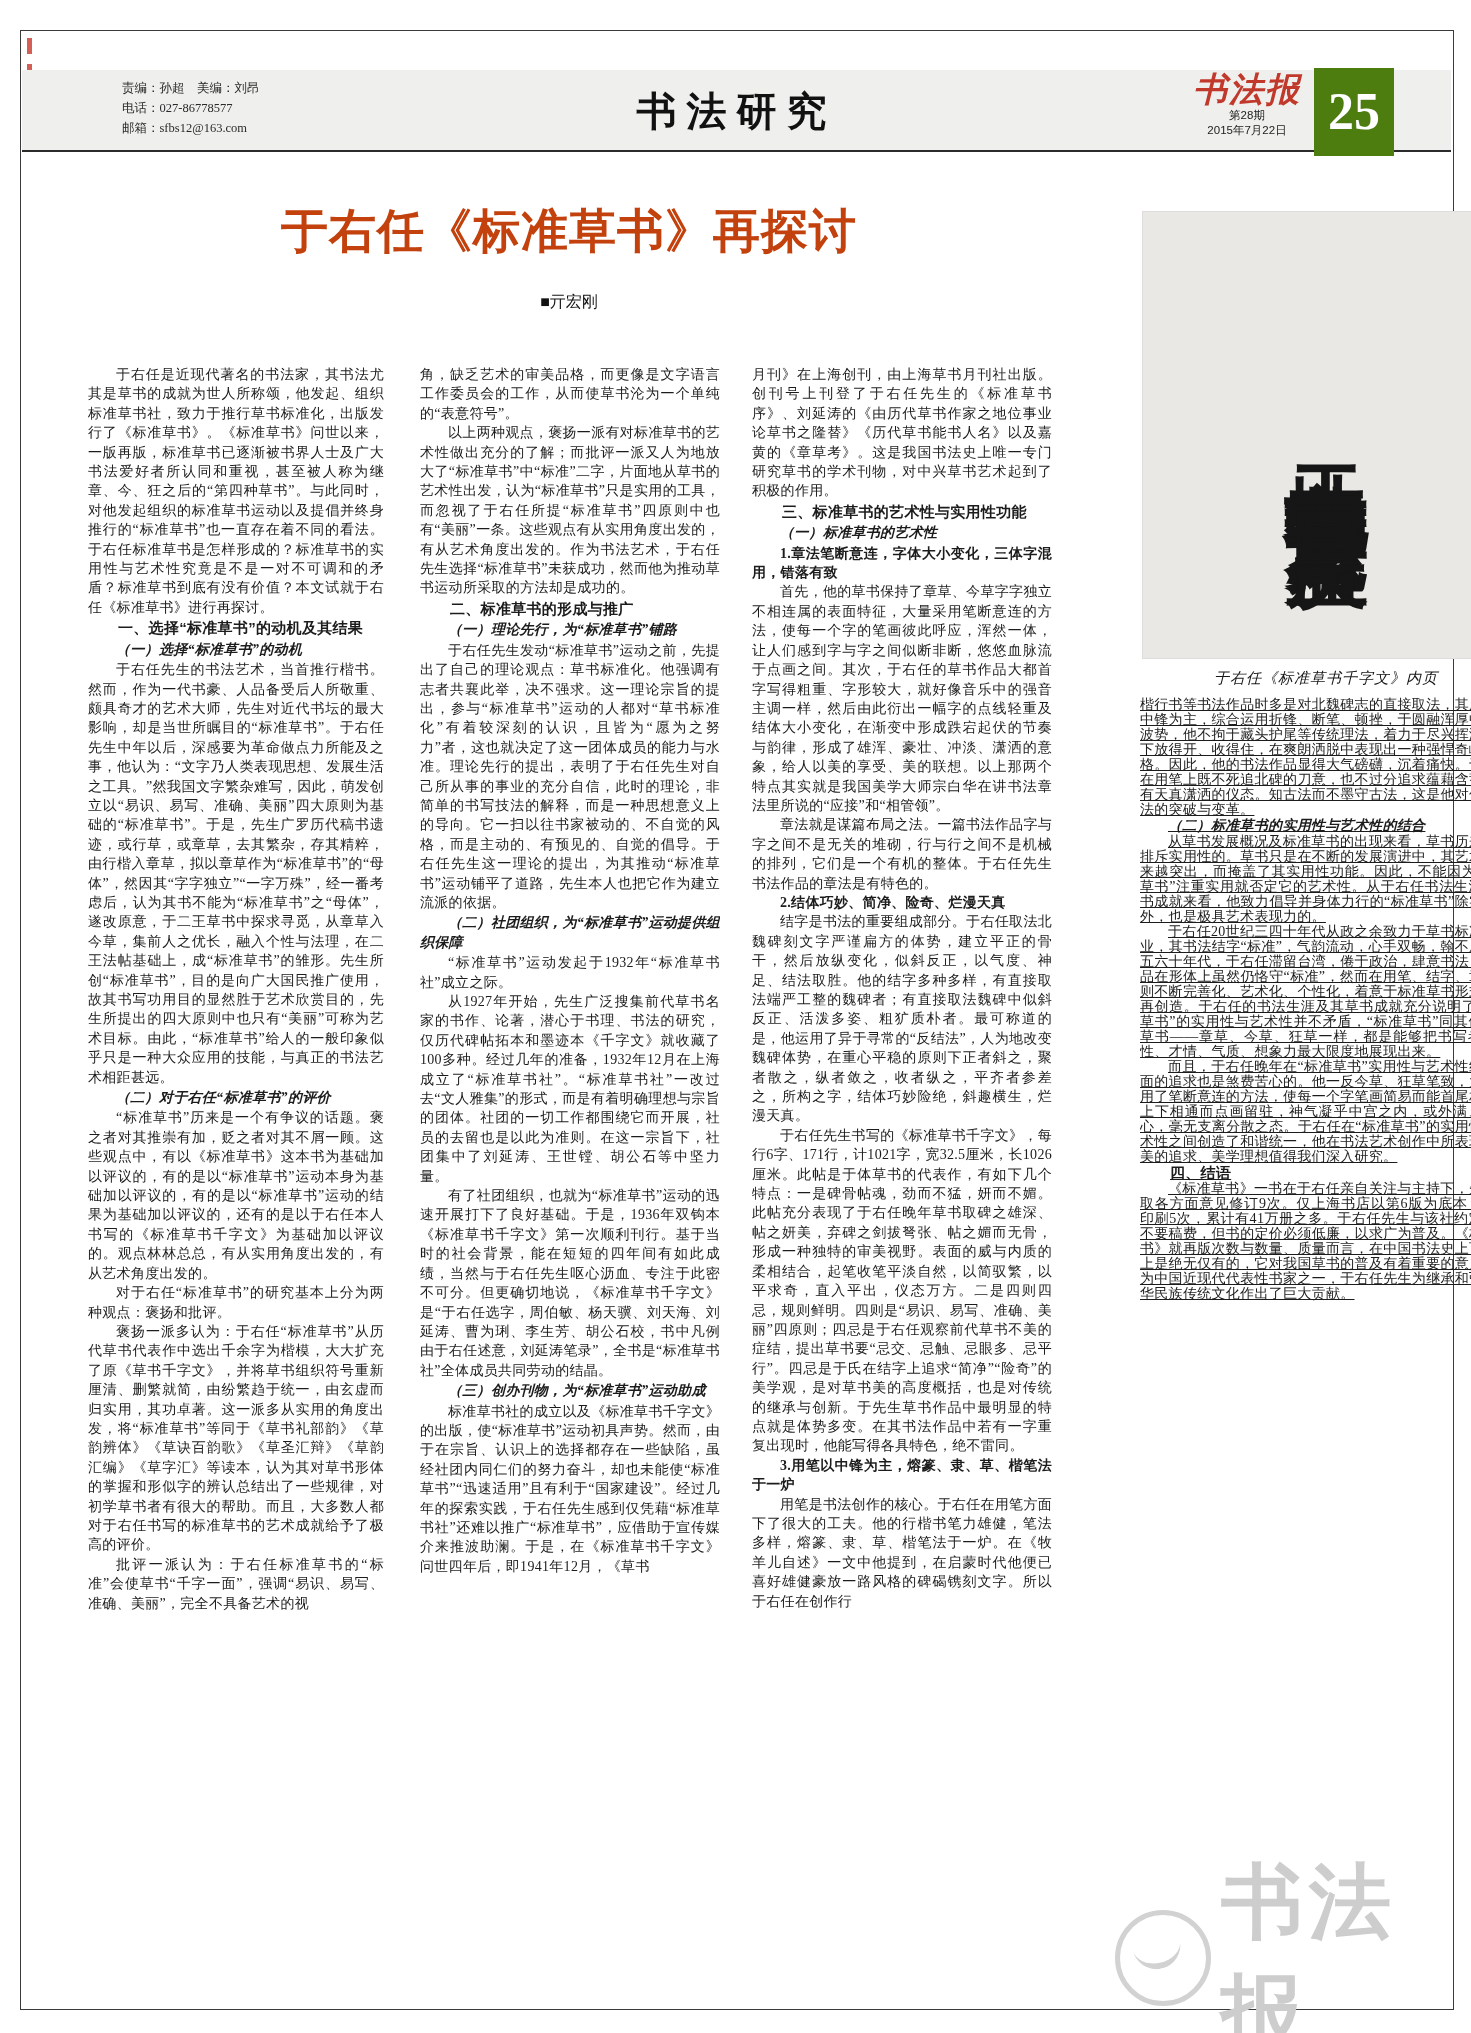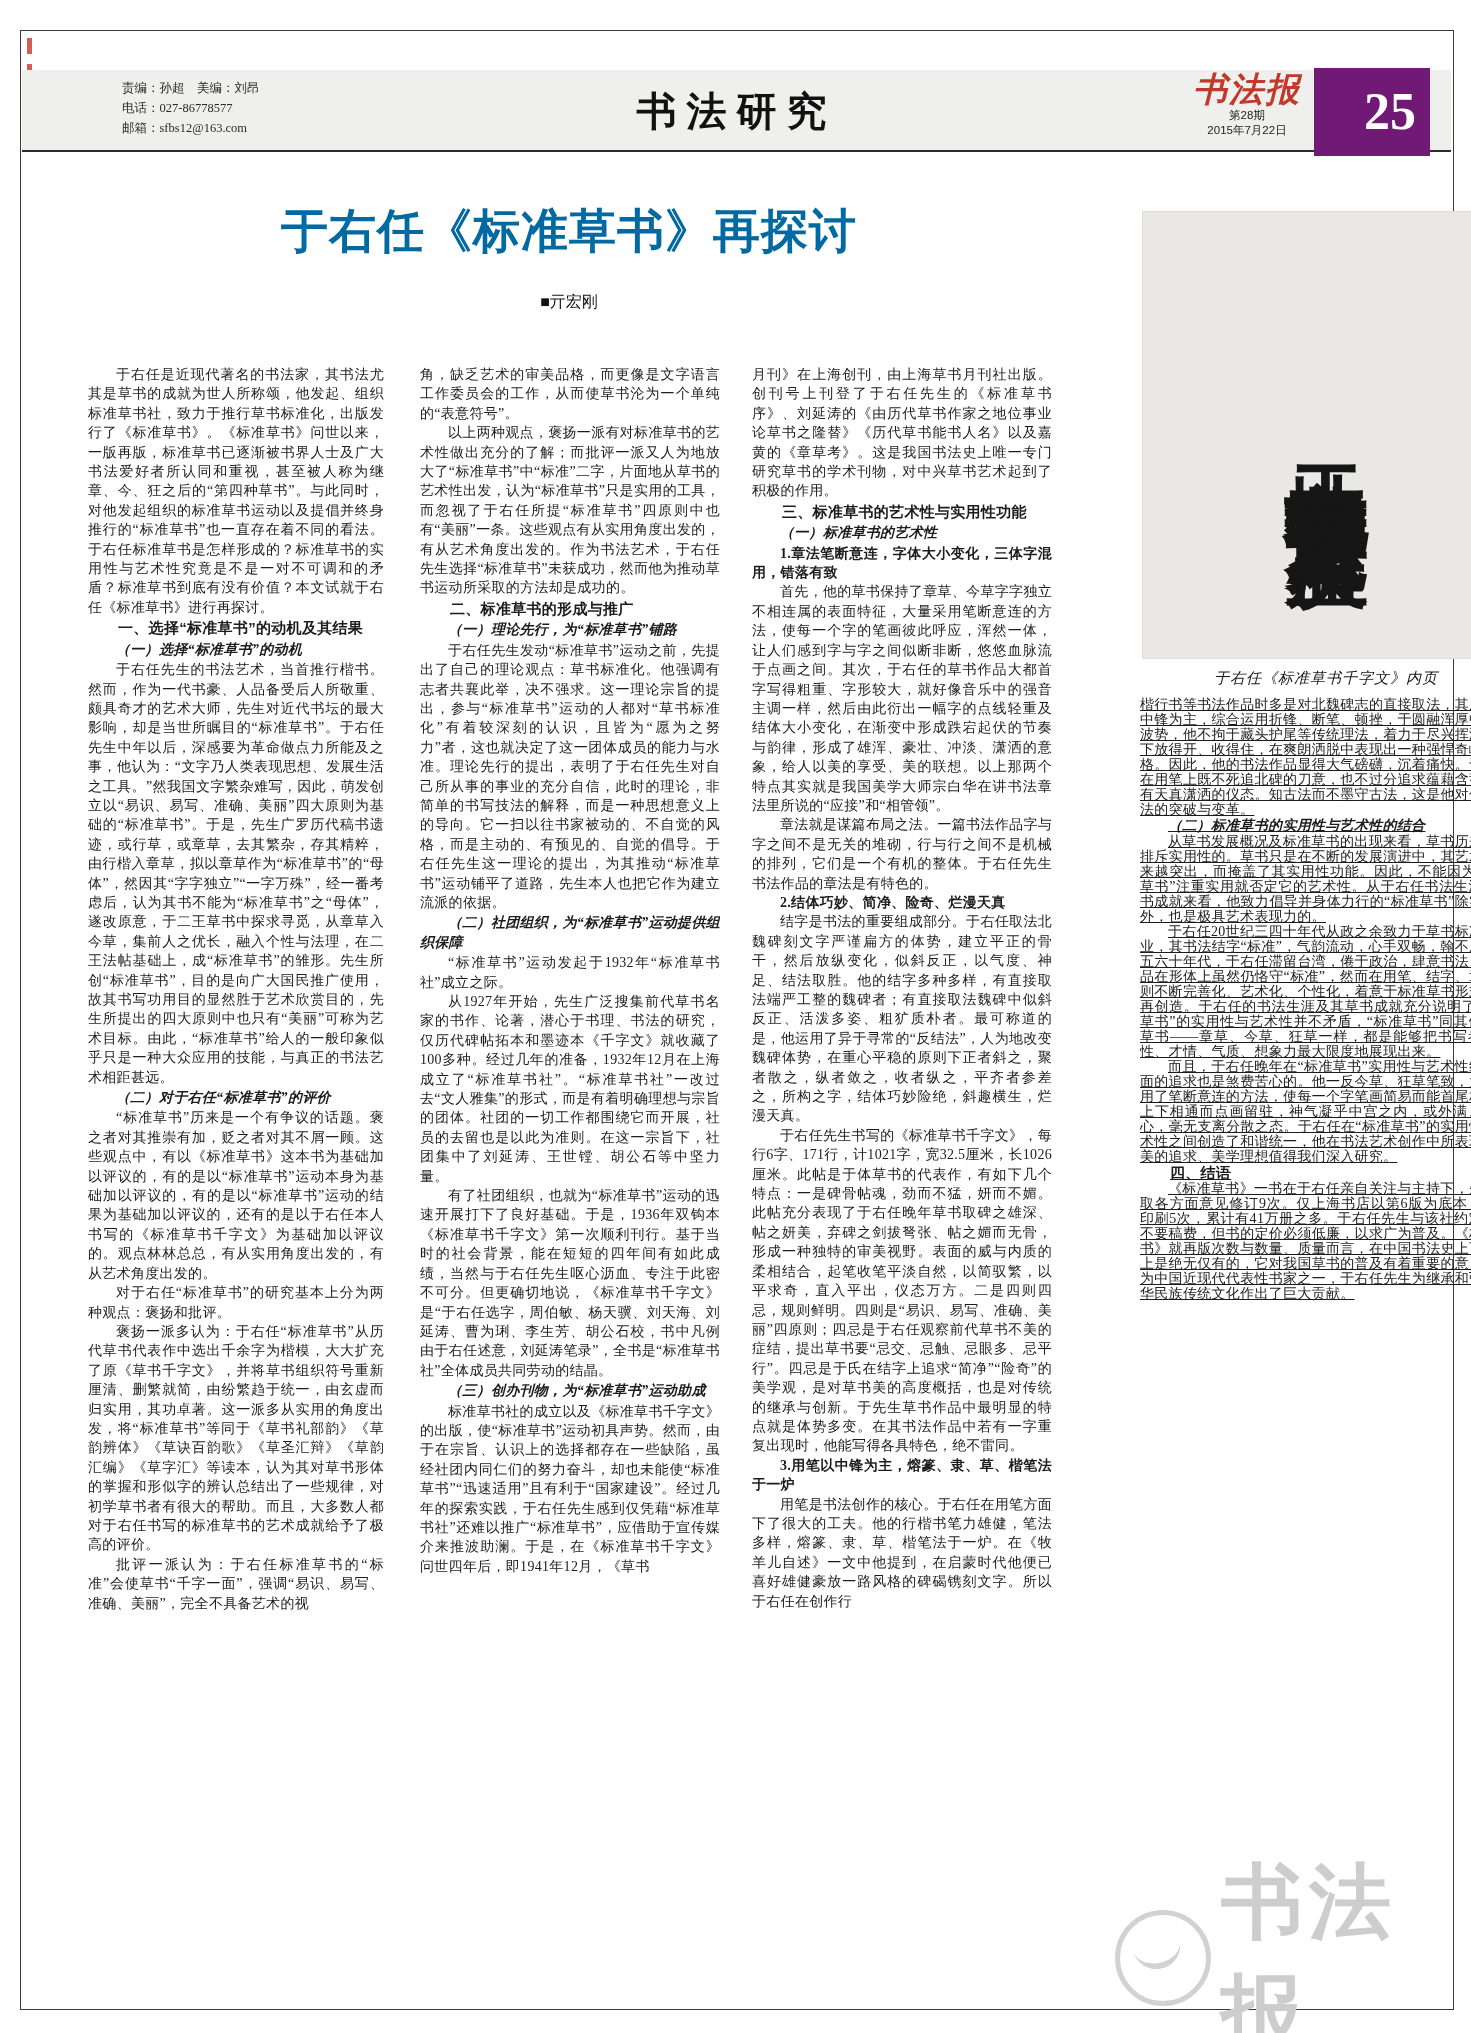--- a/index.html
+++ b/index.html
@@ -16,25 +16,25 @@
   .ed-block{position:absolute;left:100px;top:8px;font-size:12.5px;line-height:20px;
             color:#2a2a2a;font-family:Liberation Serif, serif;}
   .section-title{position:absolute;left:0;right:0;top:14px;text-align:center;
             font-size:40px;font-weight:bold;letter-spacing:10px;color:#111;}
   .brand{position:absolute;left:1140px;top:2px;width:170px;text-align:center;}
   .brand-name{font-size:34px;font-weight:bold;font-style:italic;color:#c0392b;
               line-height:36px;letter-spacing:2px;}
   .brand-issue,.brand-date{font-size:11.5px;line-height:15px;color:#222;
               font-family:"Liberation Sans","DejaVu Sans",sans-serif;text-align:center;}
   .pagenum{position:absolute;left:1292px;top:-2px;width:80px;height:88px;
-           background:#701a75;color:#fff;text-align:center;line-height:88px;
-           font-size:52px;font-weight:bold;font-family:"Liberation Serif",serif;padding-left:36px;}
+           background:#4d7c0f;color:#fff;text-align:center;line-height:88px;
+           font-size:52px;font-weight:bold;font-family:"Liberation Serif",serif;}
   
   .art-title{position:absolute;left:88px;top:200px;width:962px;text-align:center;
-             font-size:47px;font-weight:bold;color:#0369a1;letter-spacing:1px;
+             font-size:47px;font-weight:bold;color:#c2410c;letter-spacing:1px;
              font-family:"Liberation Sans","DejaVu Sans",sans-serif;}
   .art-author{position:absolute;left:88px;top:292px;width:962px;text-align:center;
              font-size:16px;color:#111;}
   
   .col{position:absolute;top:365px;height:1600px;overflow:hidden;
        font-size:14px;line-height:19.4px;text-align:justify;letter-spacing:.3px;}
   .col1{left:88px;width:296px;}
   .col2{left:420px;width:300px;}
   .col3{left:752px;width:300px;}
   .col4{left:1140px;top:170px;width:372px;height:1700px;margin-top:41px;}

